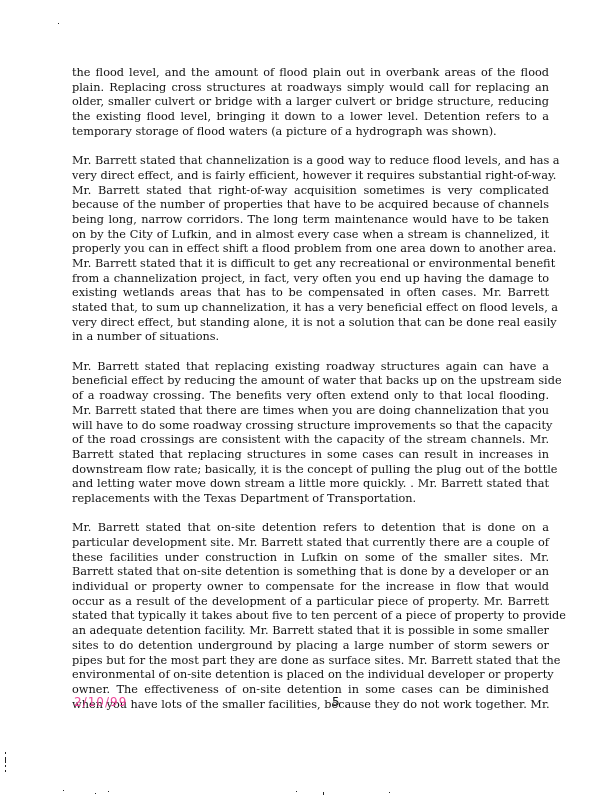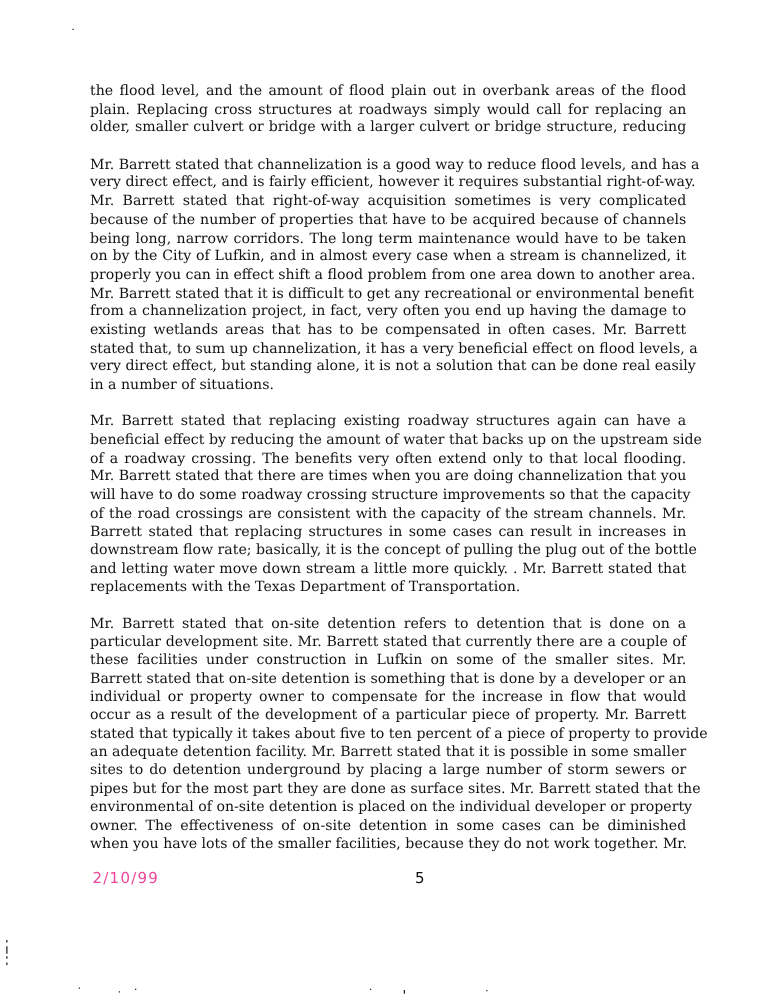--- a/index.html
+++ b/index.html
@@ -25,20 +25,22 @@
 </style>
 </head>
 <body>
 
 <div class="page">
   <div class="body-text" id="body-text">
       <div class="para">
         <span class="line">the flood level, and the amount of flood plain out in overbank areas of the flood</span>
         <span class="line">plain.      Replacing cross structures at roadways  simply would call for replacing an</span>
         <span class="line">older, smaller culvert or bridge with a larger culvert or bridge structure, reducing</span>
+        <span class="line">the existing flood level, bringing it down to a lower level.       Detention refers to a</span>
+        <span class="line last">temporary storage of flood waters (a picture of a hydrograph was shown).</span>
       </div>
       <div class="para">
         <span class="line">Mr. Barrett stated that channelization is a good way to reduce flood levels, and has a</span>
         <span class="line">very direct effect, and is fairly efficient, however it requires substantial right-of-way.</span>
         <span class="line">Mr. Barrett stated that right-of-way acquisition sometimes is very complicated</span>
         <span class="line">because of the number of properties that have to be acquired because of channels</span>
         <span class="line">being long, narrow corridors.     The long term maintenance would have to be taken</span>
         <span class="line">on by the City of Lufkin, and in almost every case when a stream is channelized,  it</span>
         <span class="line">properly you can in effect shift a flood problem from one area down to another area.</span>
         <span class="line">Mr. Barrett stated that it is difficult to get any recreational or environmental benefit</span>

